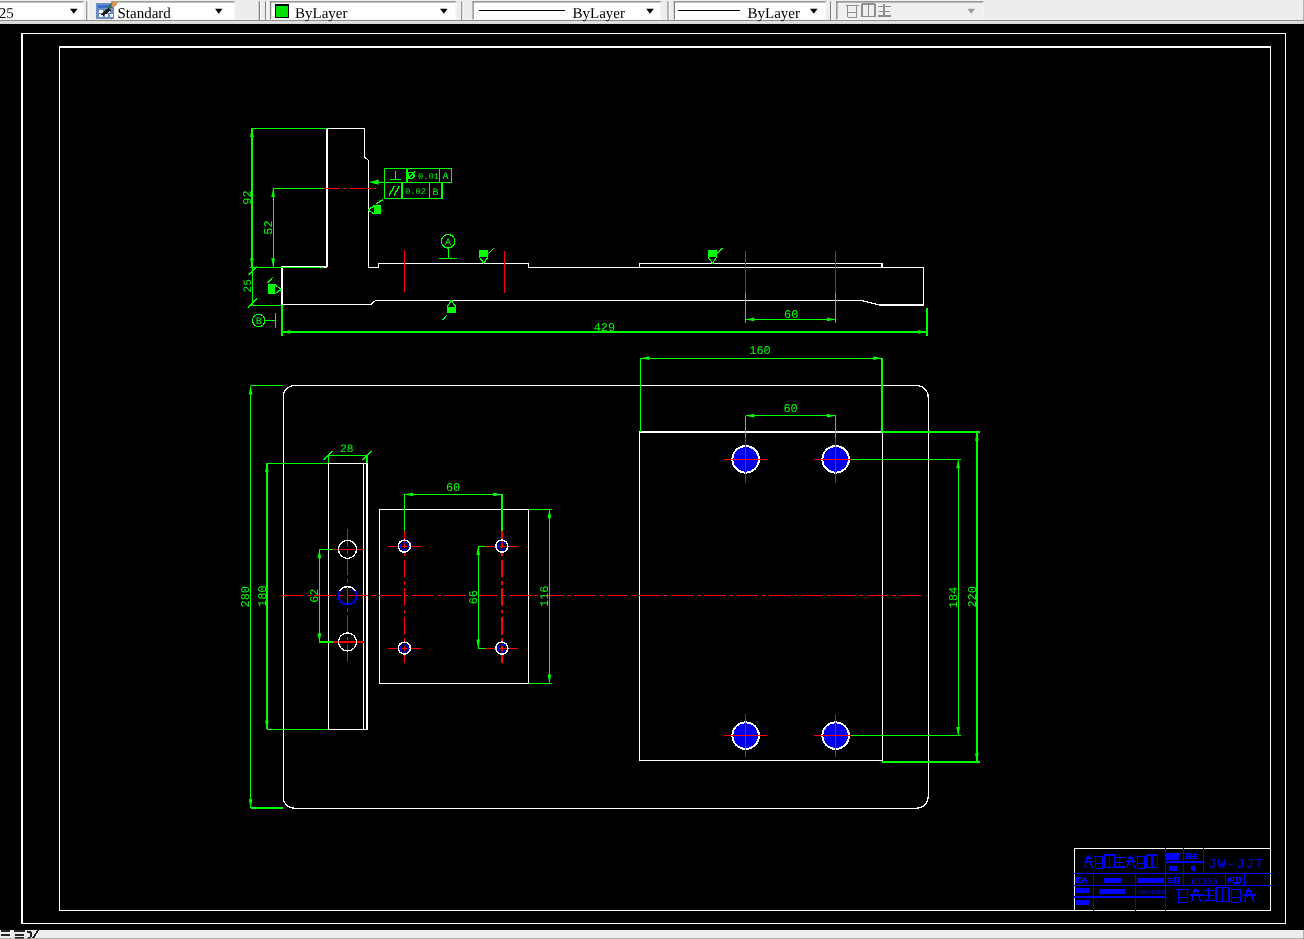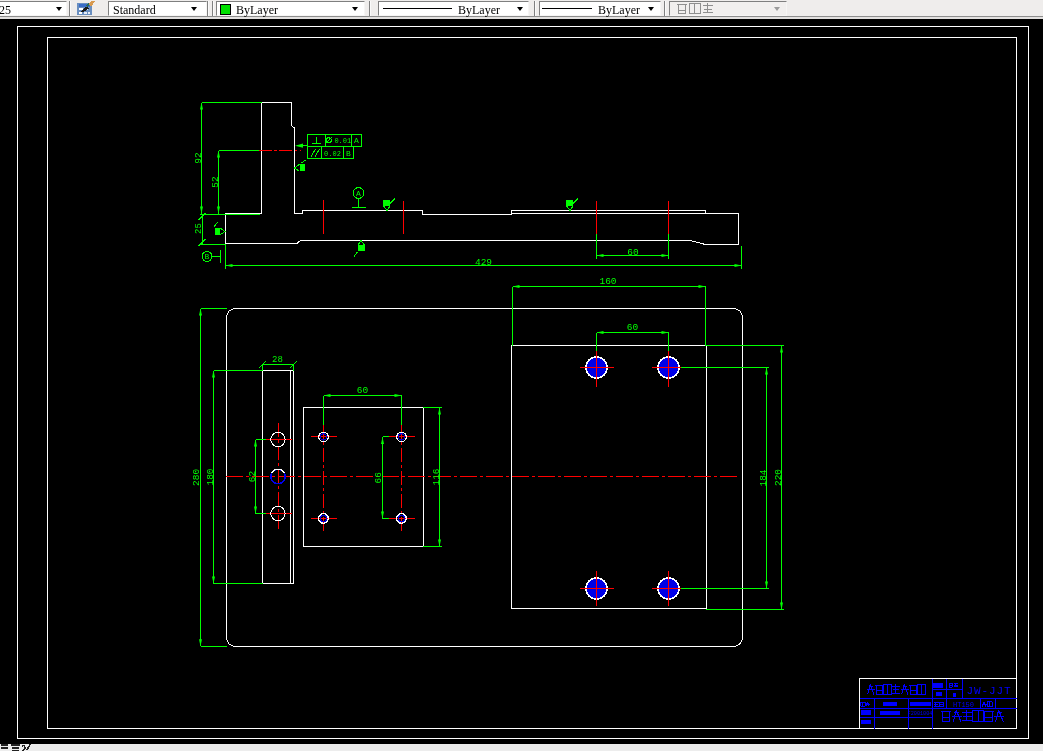--- a/index.html
+++ b/index.html
@@ -19,21 +19,21 @@
 </style></head><body>
 <div id="toolbar">
  <div class="edge"></div>
     <div class="edge2"></div>
  <div class="combo" style="left:-20px;width:87px">
    <span class="txt" style="left:18px">25</span>
    <span class="arr" style="right:4px"></span>
     </div>
  <div class="sep" style="left:69px"></div>
     <div class="sepw" style="left:70px"></div>
- <div class="combo" style="left:108px;width:99px">
+ <div class="combo" style="left:89px;width:99px">
    <span class="txt" style="left:4px">Standard</span>
    <span class="arr" style="right:9px"></span>
     </div>
  <div class="sep" style="left:207px"></div>
     <div class="sepw" style="left:208px"></div>
  <div class="sep" style="left:212px"></div>
     <div class="sepw" style="left:213px"></div>
  <div class="combo" style="left:216px;width:149px">
    <span class="txt" style="left:19px">ByLayer</span>
    <span class="arr" style="right:6px"></span>

